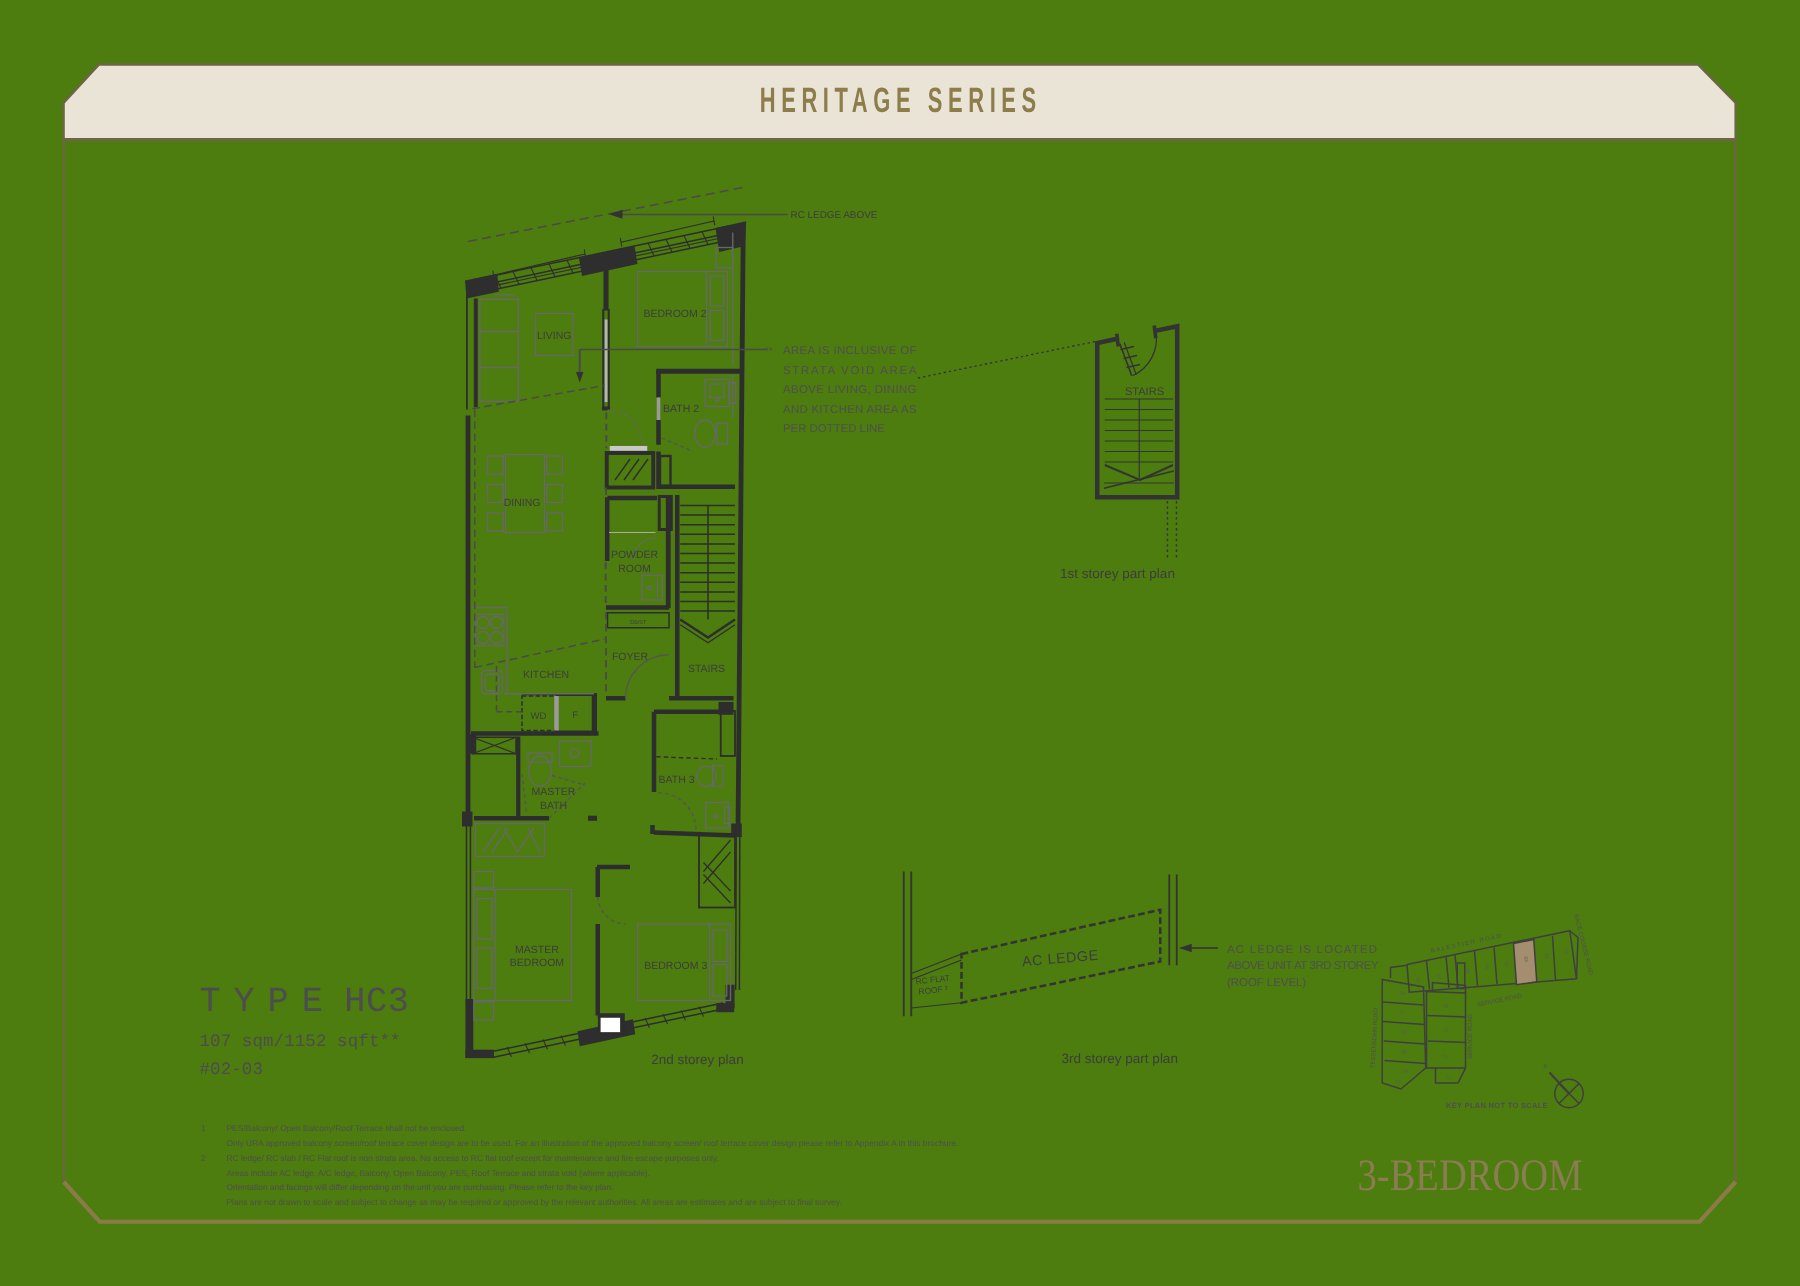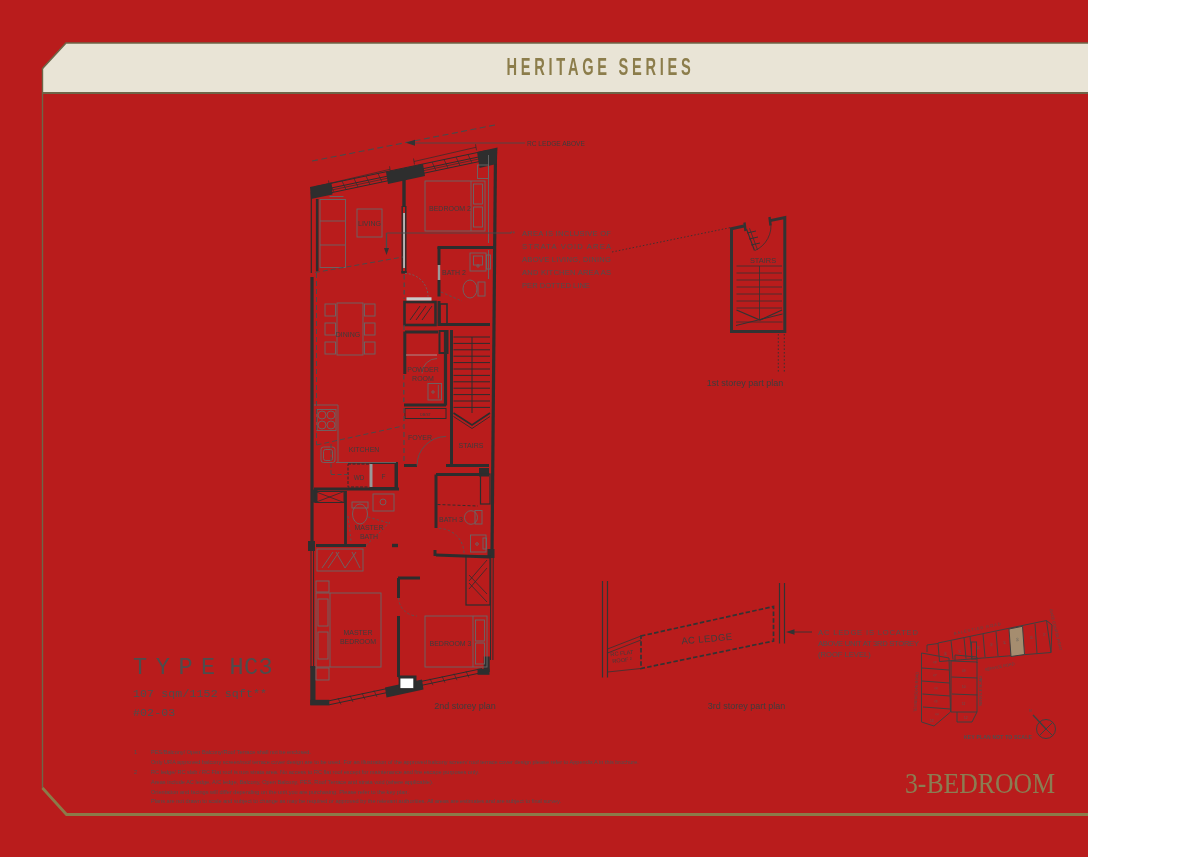--- a/index.html
+++ b/index.html
@@ -1,16 +1,16 @@
 <!DOCTYPE html>
 <html><head>
 <meta charset="utf-8">
 <style>
   html,body{margin:0;padding:0;background:#ffffff;}
-  #page{position:relative;width:1088px;height:857px;background:#b91c1c;overflow:hidden;}
+  #page{position:relative;width:1200px;height:857px;background:#4d7c0f;overflow:hidden;}
   svg{font-family:"Liberation Sans",sans-serif;}
 </style>
 </head>
 <body>
 <div id="page">
 <svg width="1200" height="857" viewBox="0 0 1200 857">
 
 <g id="frame">
   <polygon points="66,43 1132,43 1157,68.5 1157,93 42.5,93 42.5,68.5" fill="#e9e4d6" stroke="none"></polygon>
   <path d="M42.5,68.5 L66,43 L1132,43 L1157,68.5" fill="none" stroke="#6e6548" stroke-width="1.6"></path>

